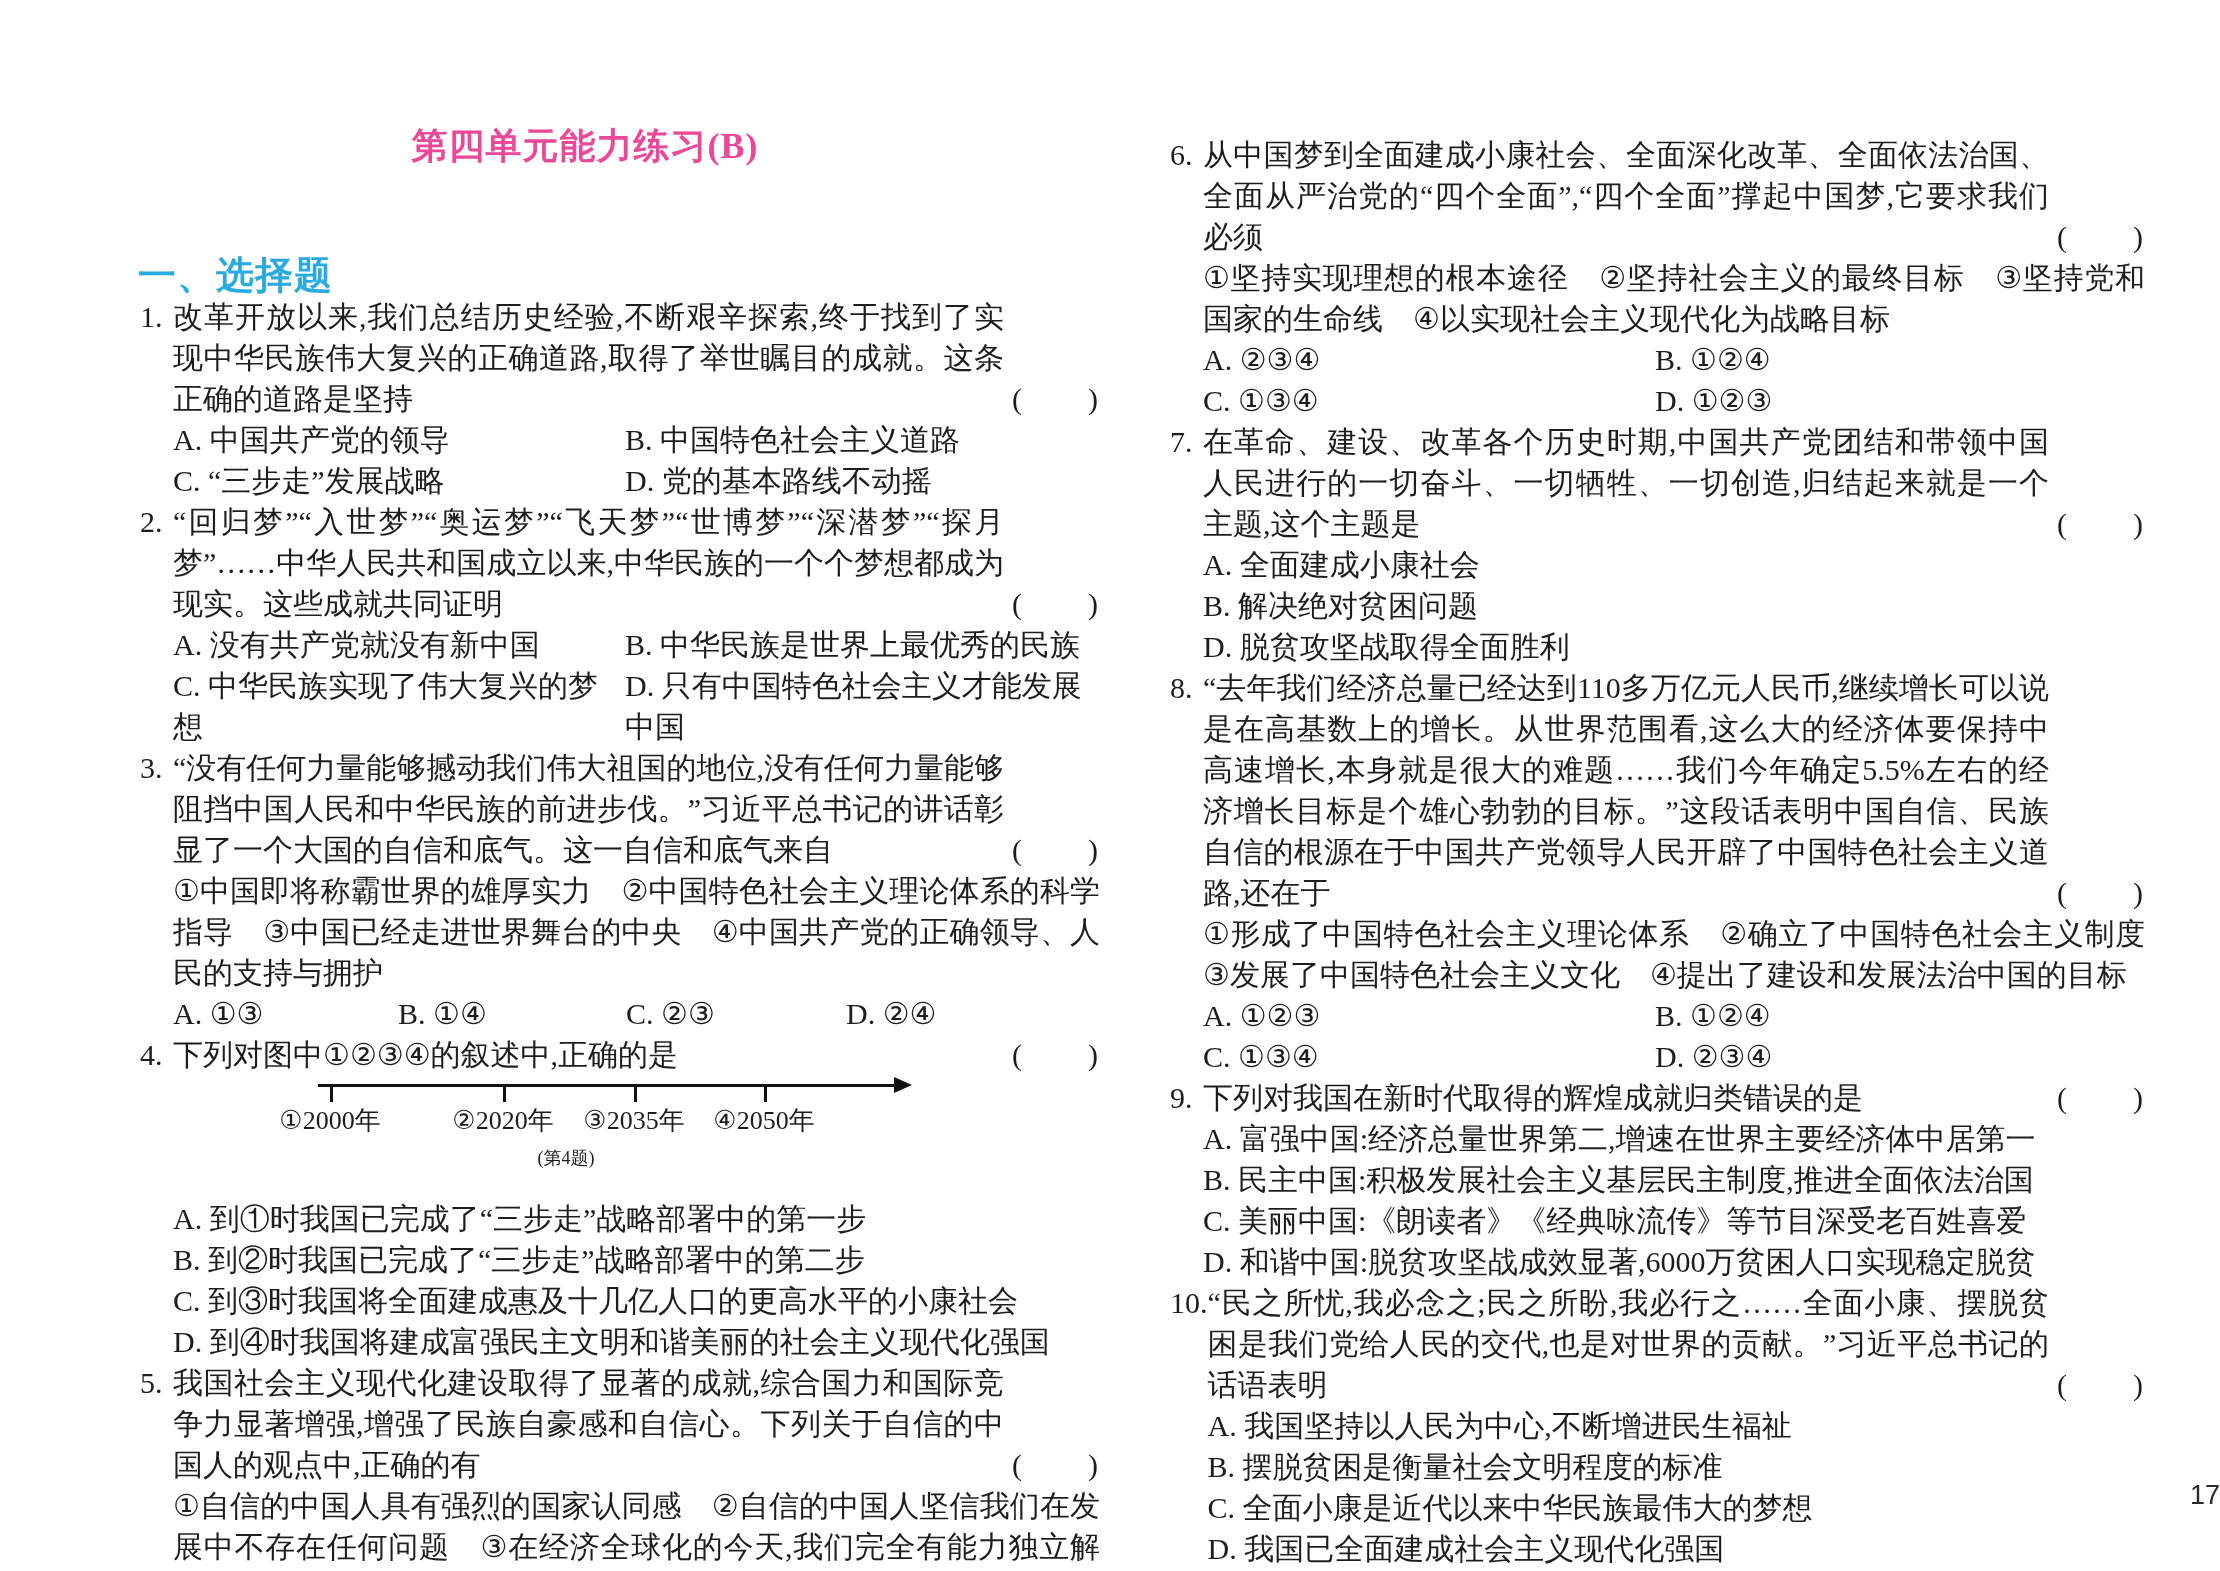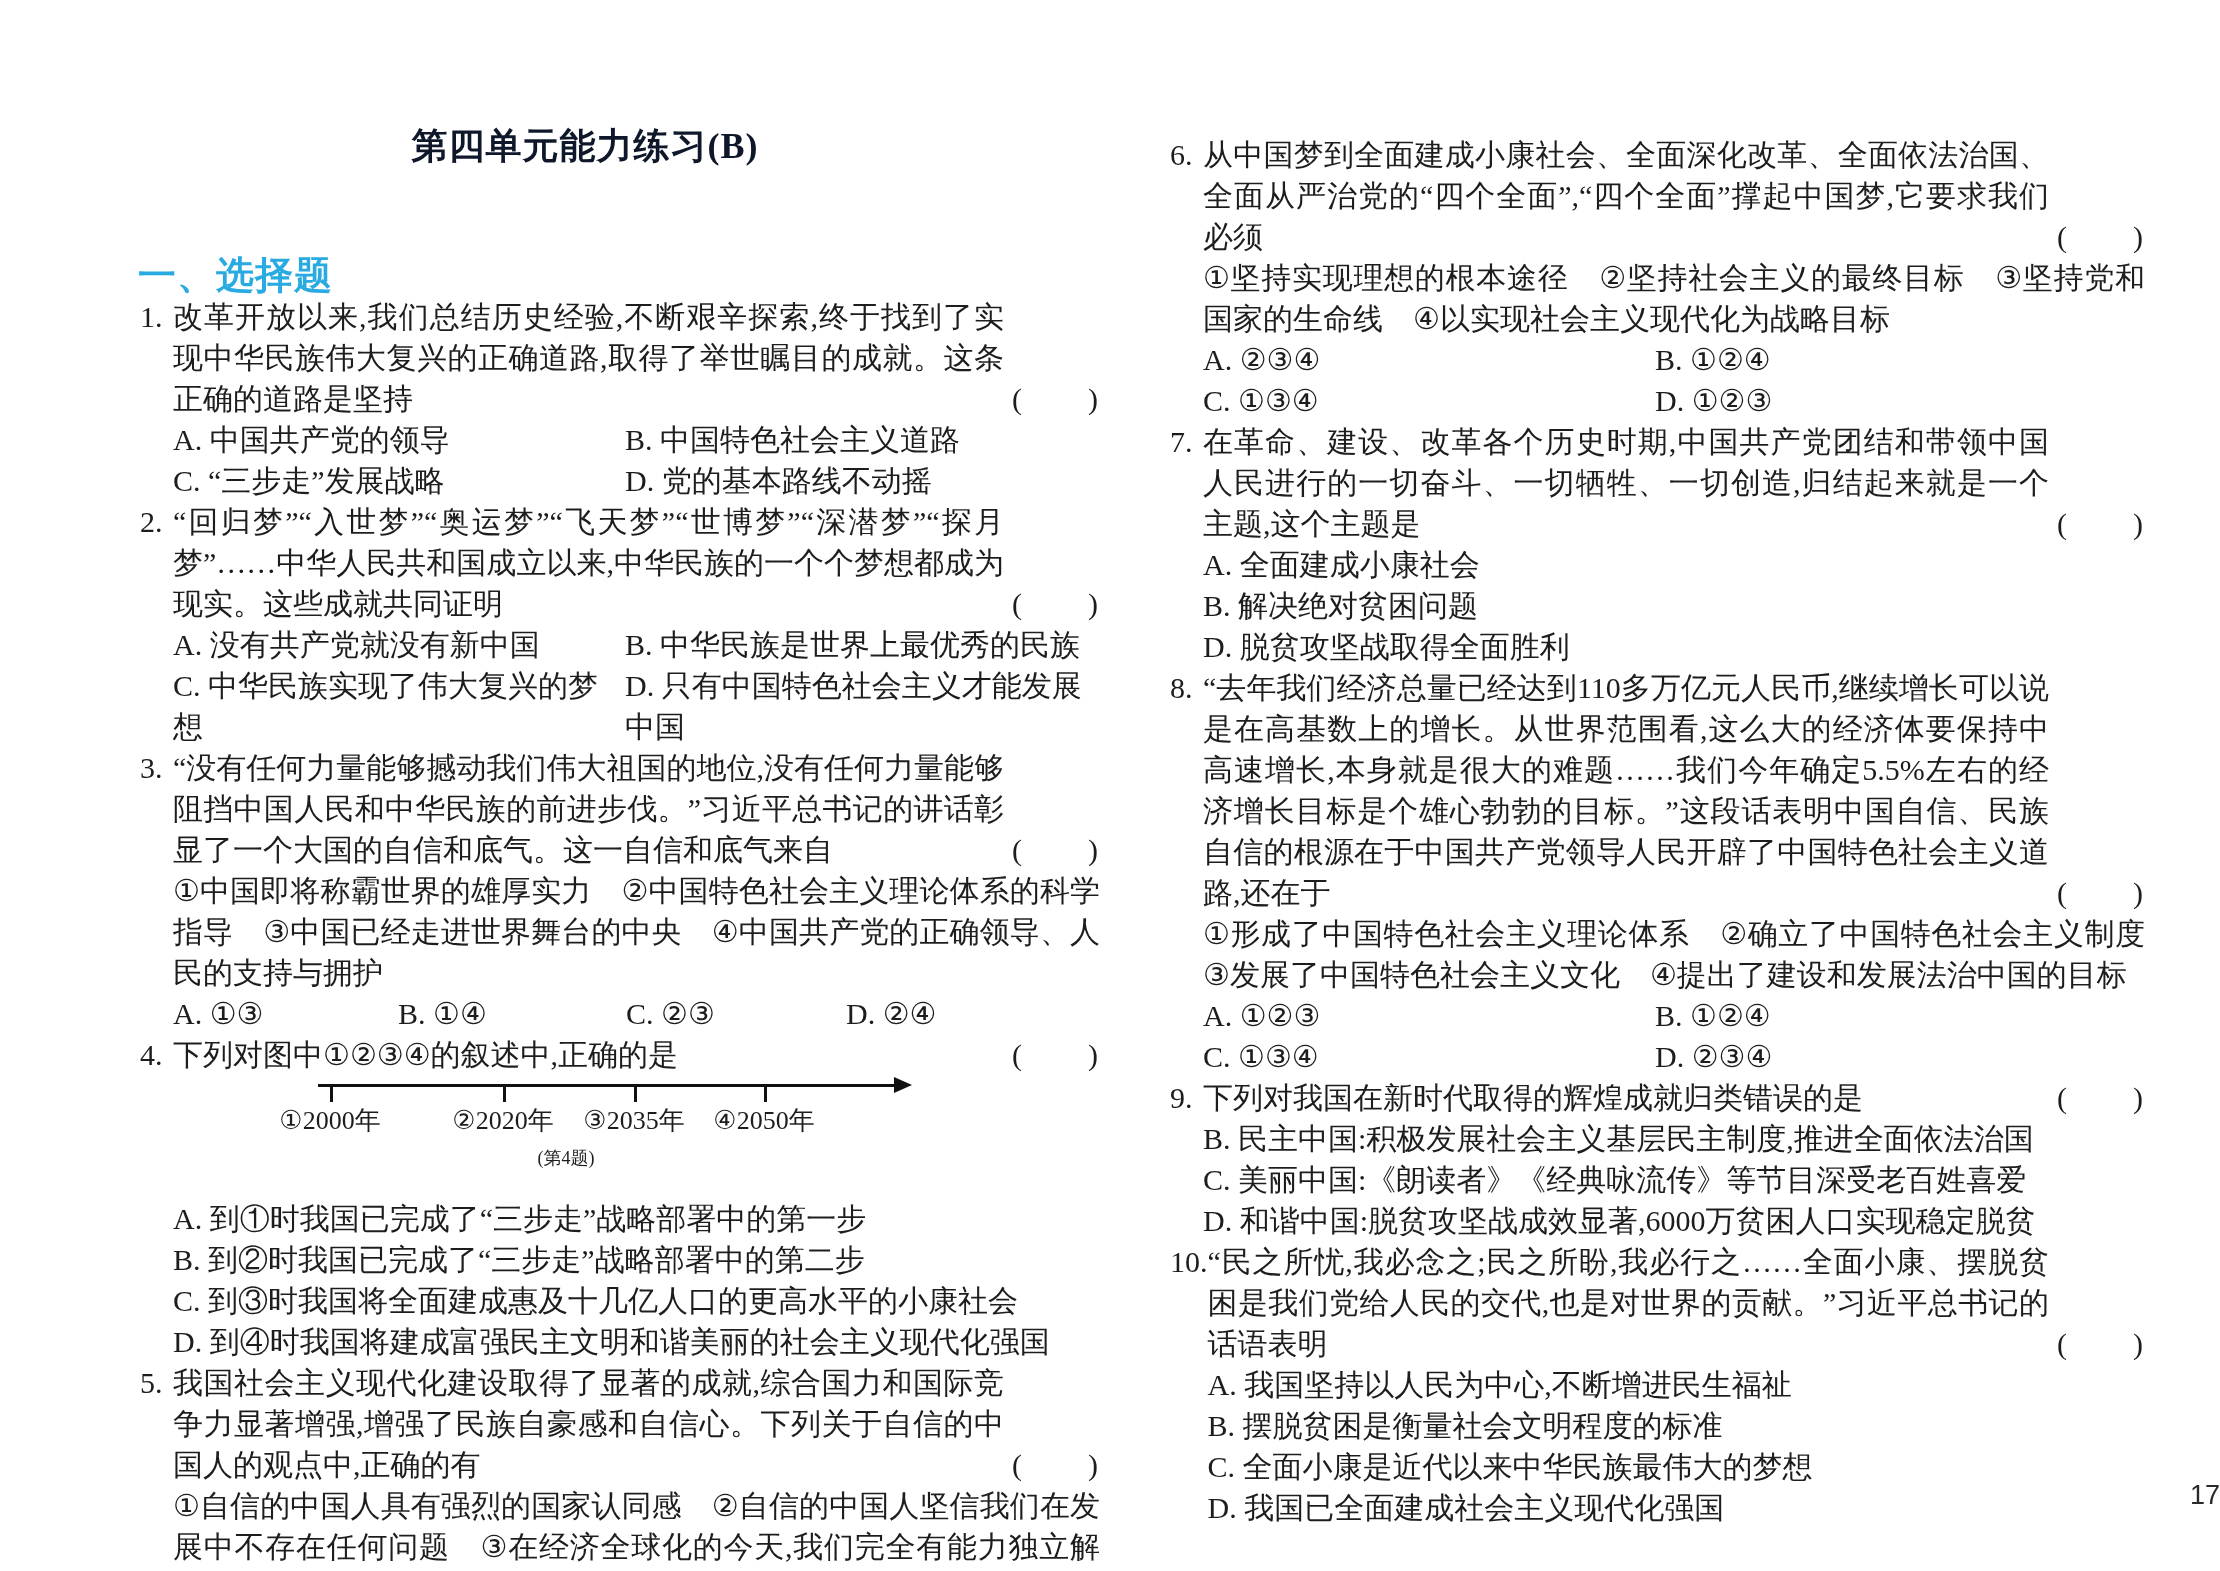--- a/index.html
+++ b/index.html
@@ -7,21 +7,21 @@
     position:relative;
     width:2220px;height:1571px;
     background:#ffffff;
     font-family:"Liberation Serif","DejaVu Serif","DejaVu Sans",serif;
     color:#1d1d1d;
     overflow:hidden;
   }
   .title{
     position:absolute;left:125px;top:122px;width:920px;
     text-align:center;font-size:36px;font-weight:bold;
-    color:#0f172a;letter-spacing:1px;
+    color:#ec4899;letter-spacing:1px;
   }
   .section-heading{
     position:absolute;left:138px;top:250px;
     font-family:"Liberation Sans","DejaVu Sans",sans-serif;
     font-size:38px;font-weight:bold;color:#29ABE2;letter-spacing:1px;
   }
   .questions{position:absolute;width:975px;font-size:30px;line-height:41px;}
   #questions-left{left:140px;top:296px;width:960px;}
   #questions-right{left:1170px;top:134px;width:975px;}
   .question{display:flex;align-items:flex-start;}
@@ -164,20 +164,21 @@
             <div class="opt">C. ①③④</div>
             <div class="opt">D. ②③④</div>
           </div>
         </div>
       </div>
       <div class="question">
         <div class="q-num">9.</div>
         <div class="q-body">
           <div class="q-stem">下列对我国在新时代取得的辉煌成就归类错误的是<span class="bracket">(　　)</span></div>
           <div class="opts list">
+            <div class="opt">A. 富强中国:经济总量世界第二,增速在世界主要经济体中居第一</div>
             <div class="opt">B. 民主中国:积极发展社会主义基层民主制度,推进全面依法治国</div>
             <div class="opt">C. 美丽中国:《朗读者》《经典咏流传》等节目深受老百姓喜爱</div>
             <div class="opt">D. 和谐中国:脱贫攻坚战成效显著,6000万贫困人口实现稳定脱贫</div>
           </div>
         </div>
       </div>
       <div class="question">
         <div class="q-num">10.</div>
         <div class="q-body">
           <div class="q-stem">“民之所忧,我必念之;民之所盼,我必行之……全面小康、摆脱贫困是我们党给人民的交代,也是对世界的贡献。”习近平总书记的话语表明<span class="bracket">(　　)</span></div>

